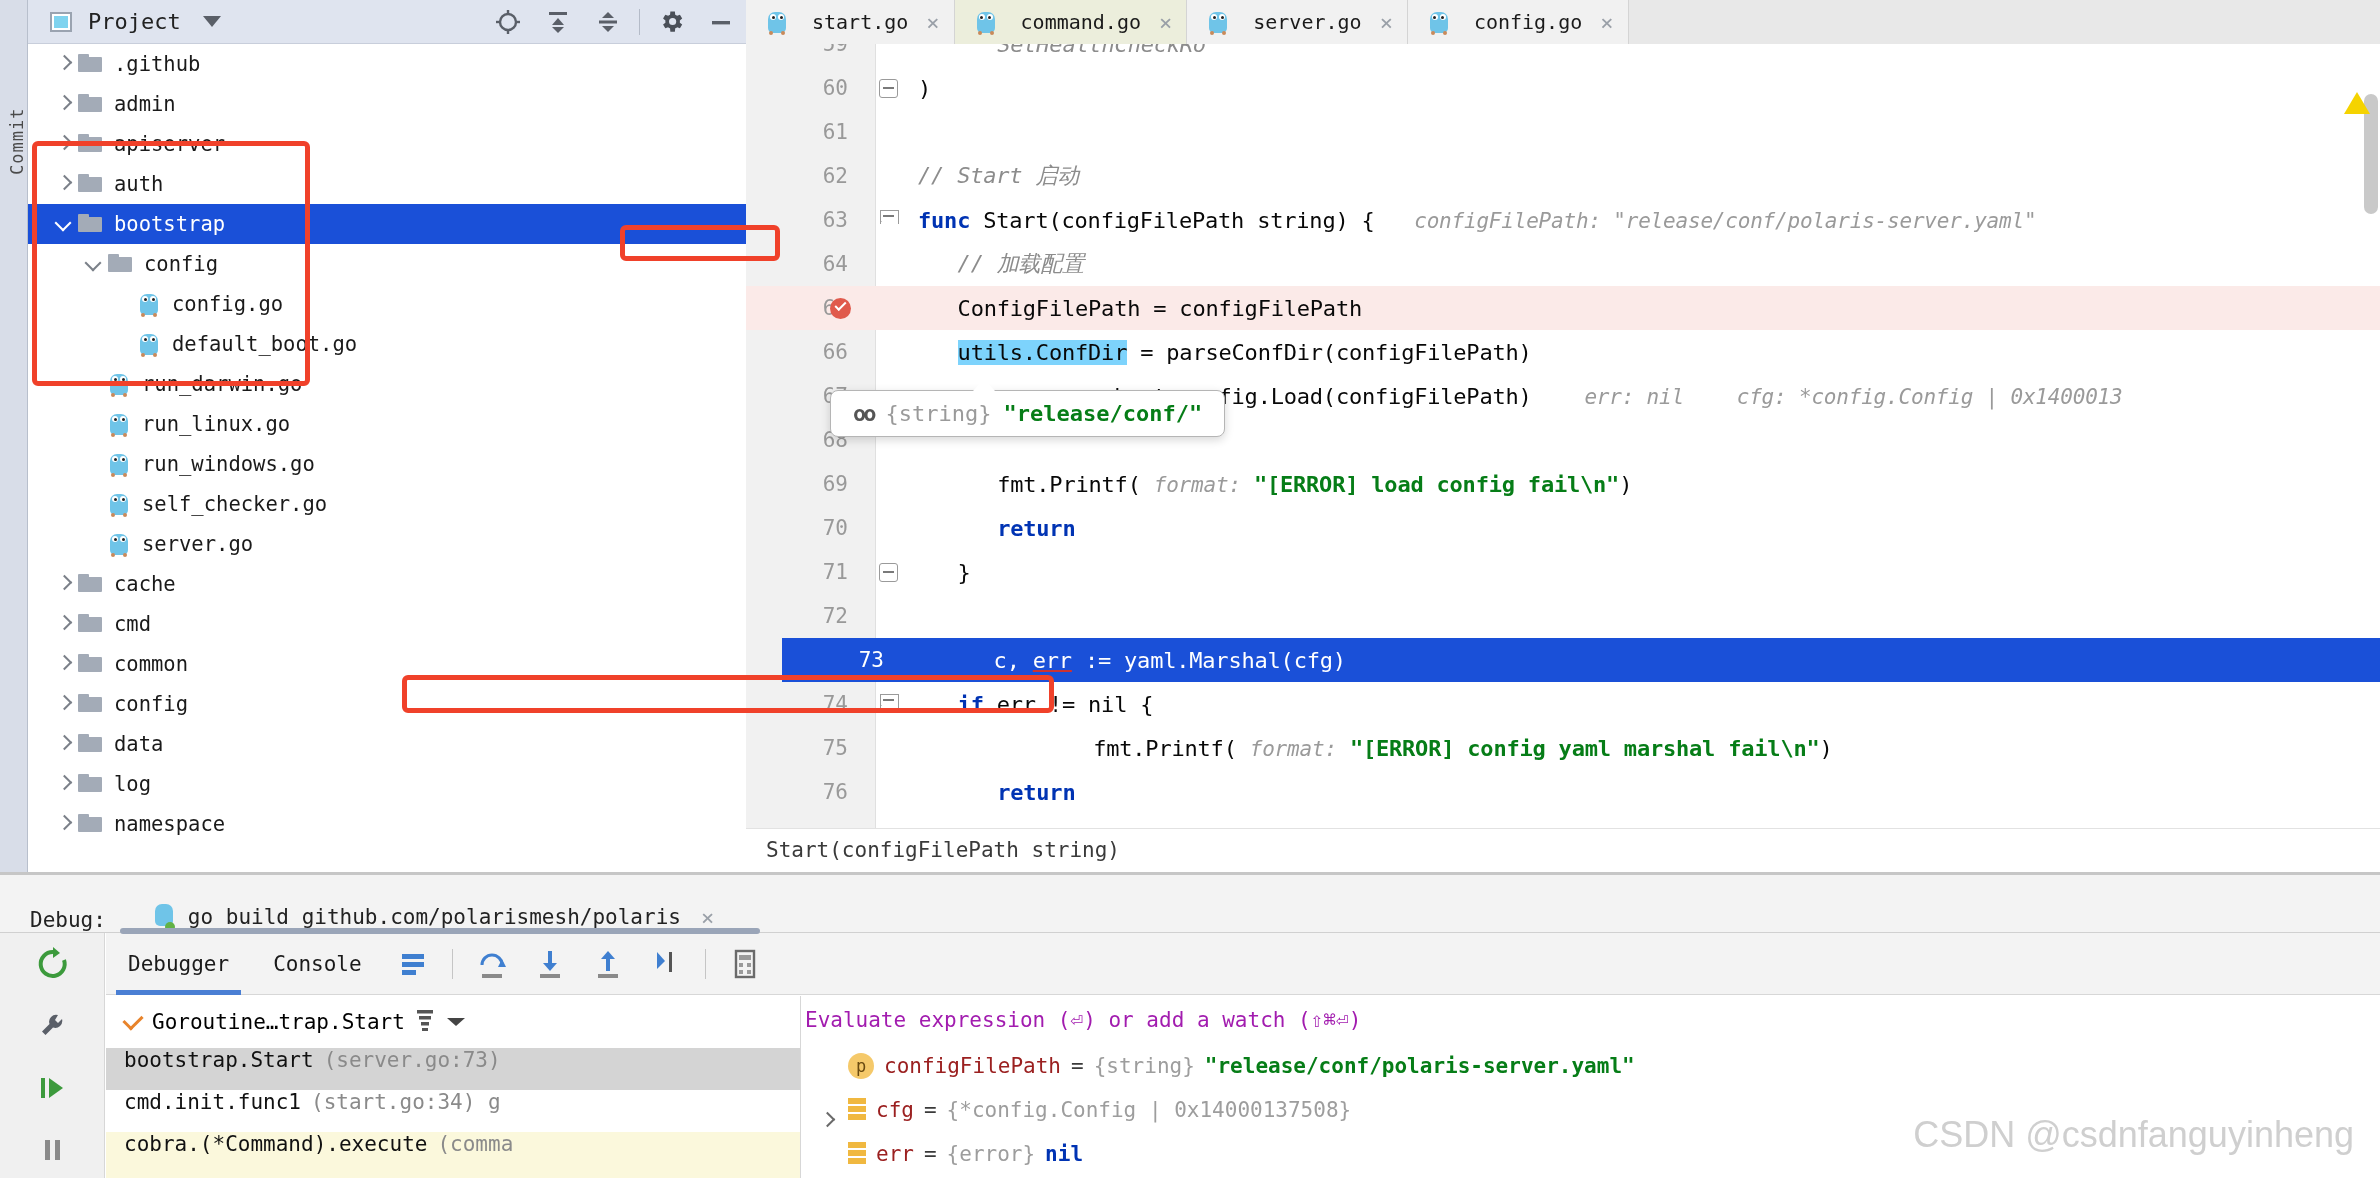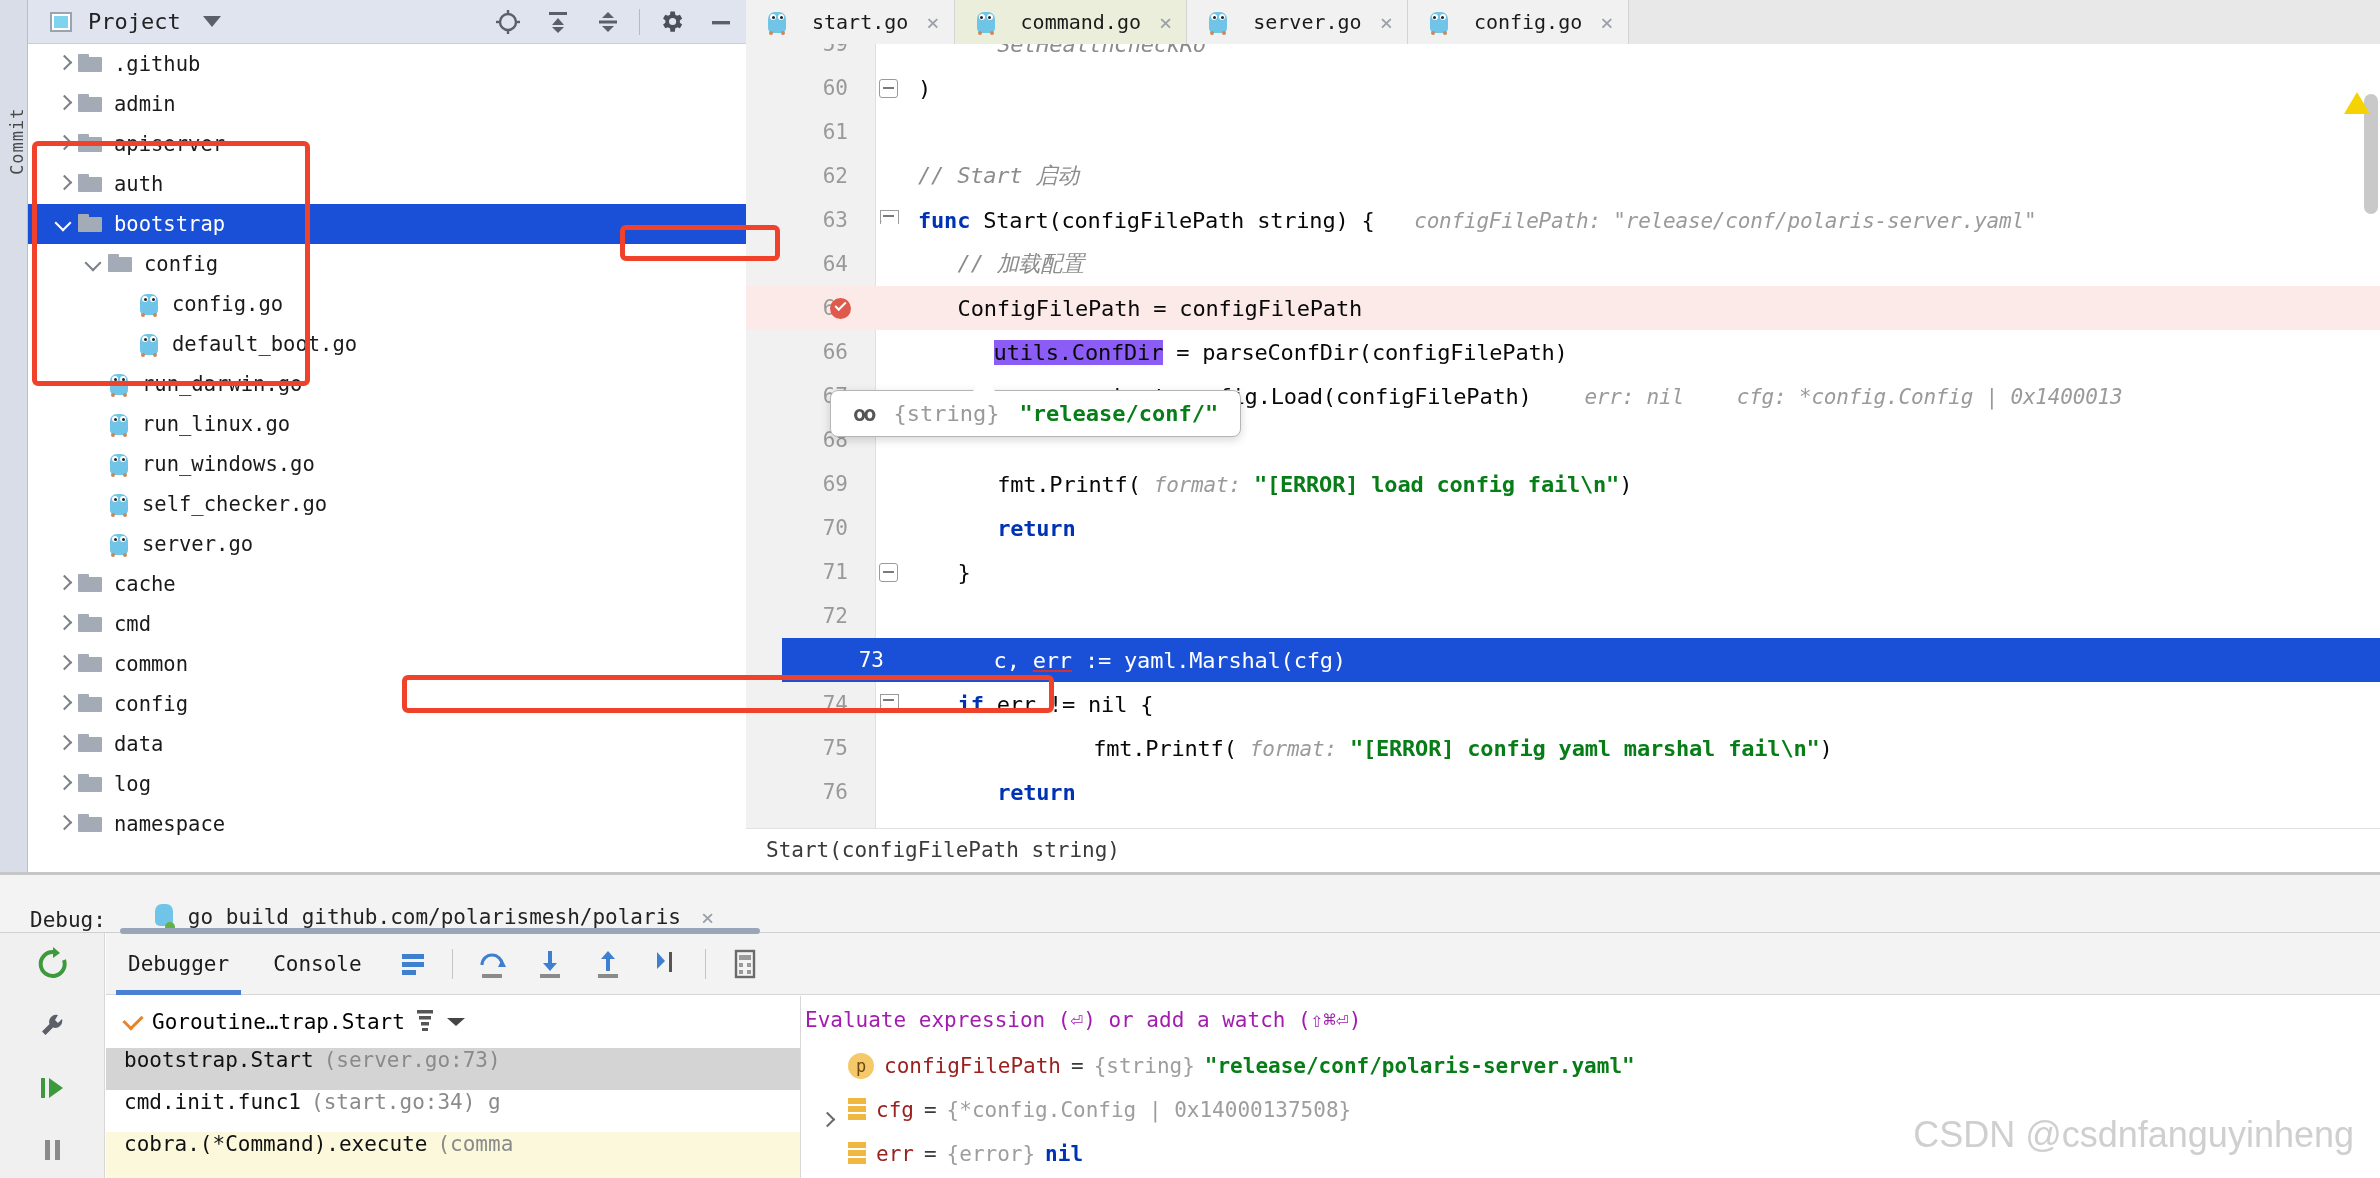--- a/index.html
+++ b/index.html
@@ -263,21 +263,21 @@
   }
   .hl-pink { background: #fbeae8; }
   .hl-blue { background: #1a50d8; margin-left: 36px; }
   .hl-blue .code-text, .hl-blue .code-text * { color: #ffffff !important; }
   .hl-blue .ln { color: #ffffff; }
   .kw { color: #0033b3; font-weight: bold; }
   .str { color: #067d17; font-weight: bold; }
   .cmt { color: #8c8c8c; font-style: italic; }
   .hint { color: #9a9a9a; font-style: italic; font-size: 21px; }
   .err-und { text-decoration: underline; text-decoration-color: #cc3333; }
-  .sel-tok { background: #8b5cf6; margin-left: 36px; }
+  .sel-tok { background: #7dd3fc; }
   .fold-minus {
     width: 19px; height: 19px;
     border: 1.5px solid #9a9a9a;
     border-radius: 3px;
     position: relative;
     background: #fff;
   }
   .fold-minus::after {
     content: ""; position: absolute;
     left: 3px; top: 7.5px; width: 11px; height: 2px;
@@ -325,21 +325,21 @@
   .value-tip {
     position: absolute;
     left: 830px; top: 390px;
     background: #ffffff;
     border: 1.5px solid #b5b5b5;
     border-radius: 8px;
     padding: 10px 22px;
     font-size: 22px;
     box-shadow: 0 3px 10px rgba(0,0,0,0.16);
     z-index: 30;
-    display: flex; align-items: baseline; gap: 20px;
+    display: flex; align-items: baseline; gap: 12px;
     white-space: nowrap;
   }
   .value-tip::before {
     content: "";
     position: absolute; left: 142px; top: -12px;
     width: 22px; height: 12px;
     background: #ffffff;
     clip-path: polygon(50% 0, 100% 100%, 0 100%);
   }
   .value-tip .oo { color: #555; font-weight: bold; letter-spacing: -3px; }

